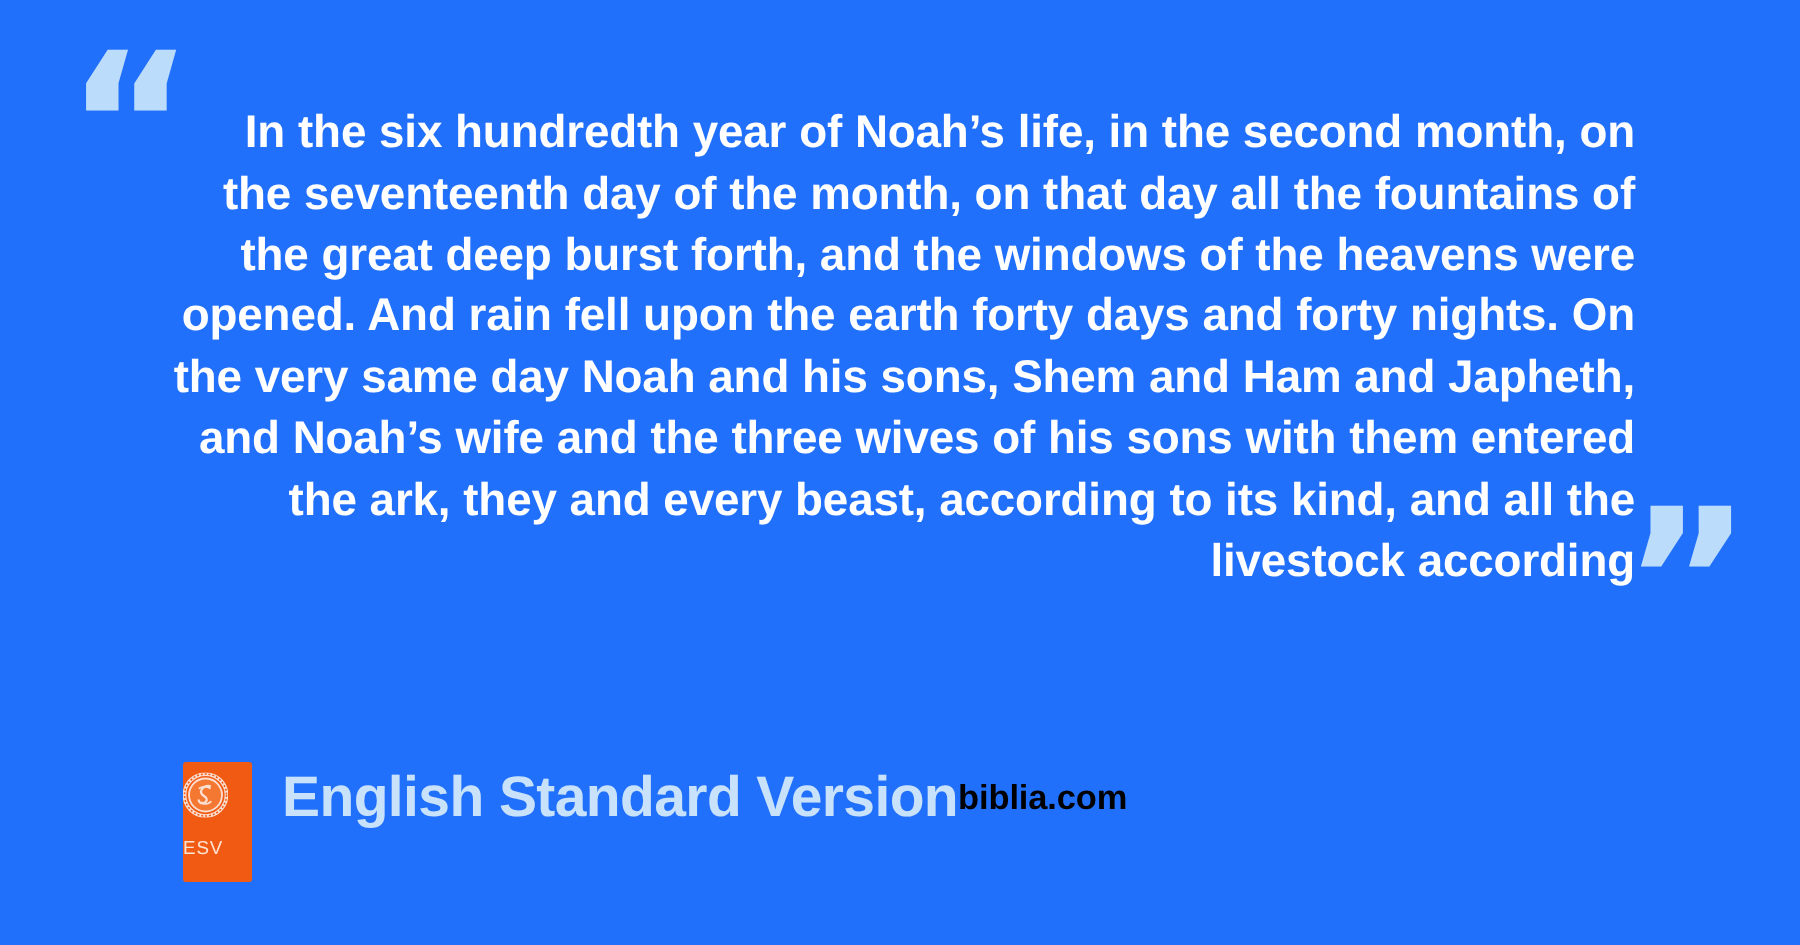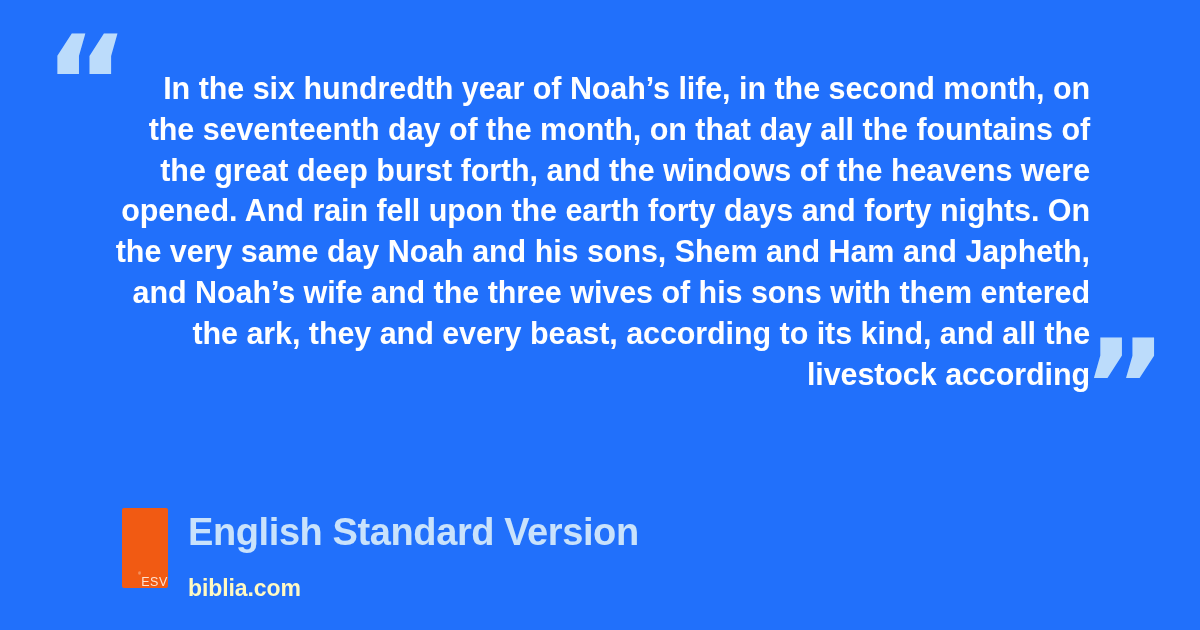--- a/index.html
+++ b/index.html
@@ -68,68 +68,67 @@
     display: flex;
     align-items: flex-start;
   }
 
   #esv-logo {
     width: 46px;
     height: 80px;
     background: #f15a13;
     border-radius: 2px;
     display: flex;
-    flex-direction: row;
-    align-items: flex-end;
+    flex-direction: column;
+    align-items: flex-start;
     justify-content: flex-start;
     flex: 0 0 auto;
     padding-top: 7px;
     box-sizing: border-box;
-    padding-left: 16px;
   }
   #esv-seal {
     width: 30px;
     height: 30px;
     display: block;
   }
   #esv-logo-text {
     margin-top: 14px;
     color: #fde3d2;
     font-family: "Liberation Sans", sans-serif;
     font-size: 12.5px;
     font-weight: 400;
     letter-spacing: 0.6px;
     line-height: 1;
   }
 
   #footer-labels {
     margin-left: 20px;
     display: flex;
-    flex-direction: column;
+    flex-direction: row;
     justify-content: flex-start;
     padding-top: 1px;
   }
   #translation-name {
     color: #c9e2fb;
     font-family: "Liberation Sans", sans-serif;
     font-weight: 700;
     font-size: 38px;
     line-height: 46px;
     letter-spacing: -0.4px;
     white-space: nowrap;
   }
   #site-url {
-    color: #fef9c3;
+    color: #000000;
     font-family: "Liberation Sans", sans-serif;
     font-weight: 700;
     font-size: 23px;
     line-height: 28px;
     letter-spacing: -0.1px;
     white-space: nowrap;
-    margin-top: 19px;
+    margin-top: 8px;
   }
 </style>
 </head>
 <body>
 
 <div id="card">
 
   <span id="quote-open" class="quote-mark">“</span>
 
   <div id="quote-text">In the six hundredth year of Noah’s life, in the second month, on the seventeenth day of the month, on that day all the fountains of the great deep burst forth, and the windows of the heavens were opened. And rain fell upon the earth forty days and forty nights. On the very same day Noah and his sons, Shem and Ham and Japheth, and Noah’s wife and the three wives of his sons with them entered the ark, they and every beast, according to its kind, and all the livestock according</div>

